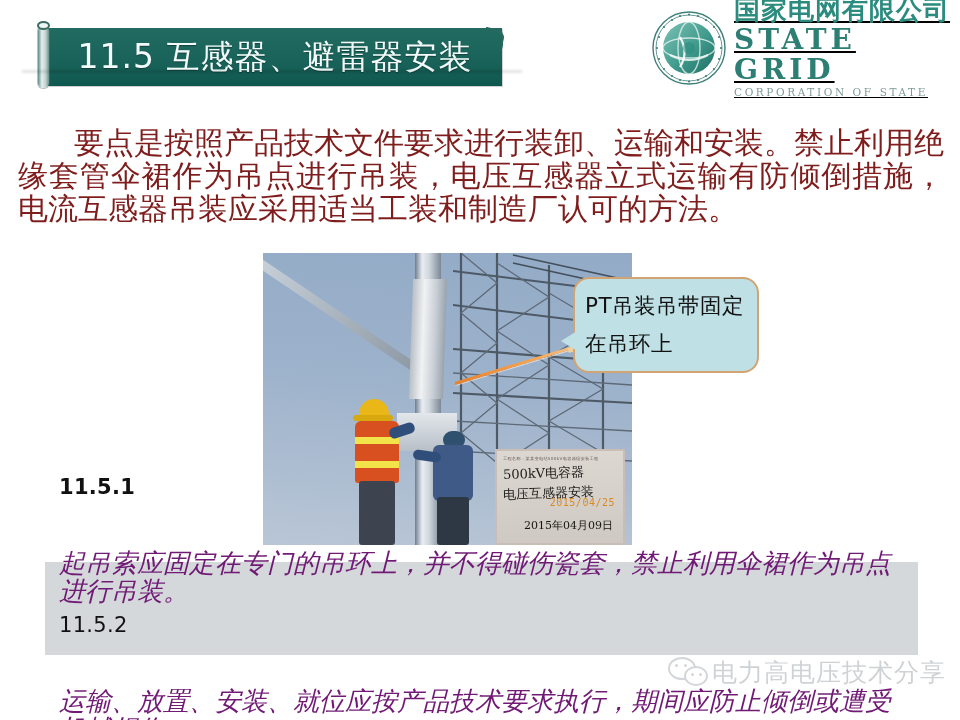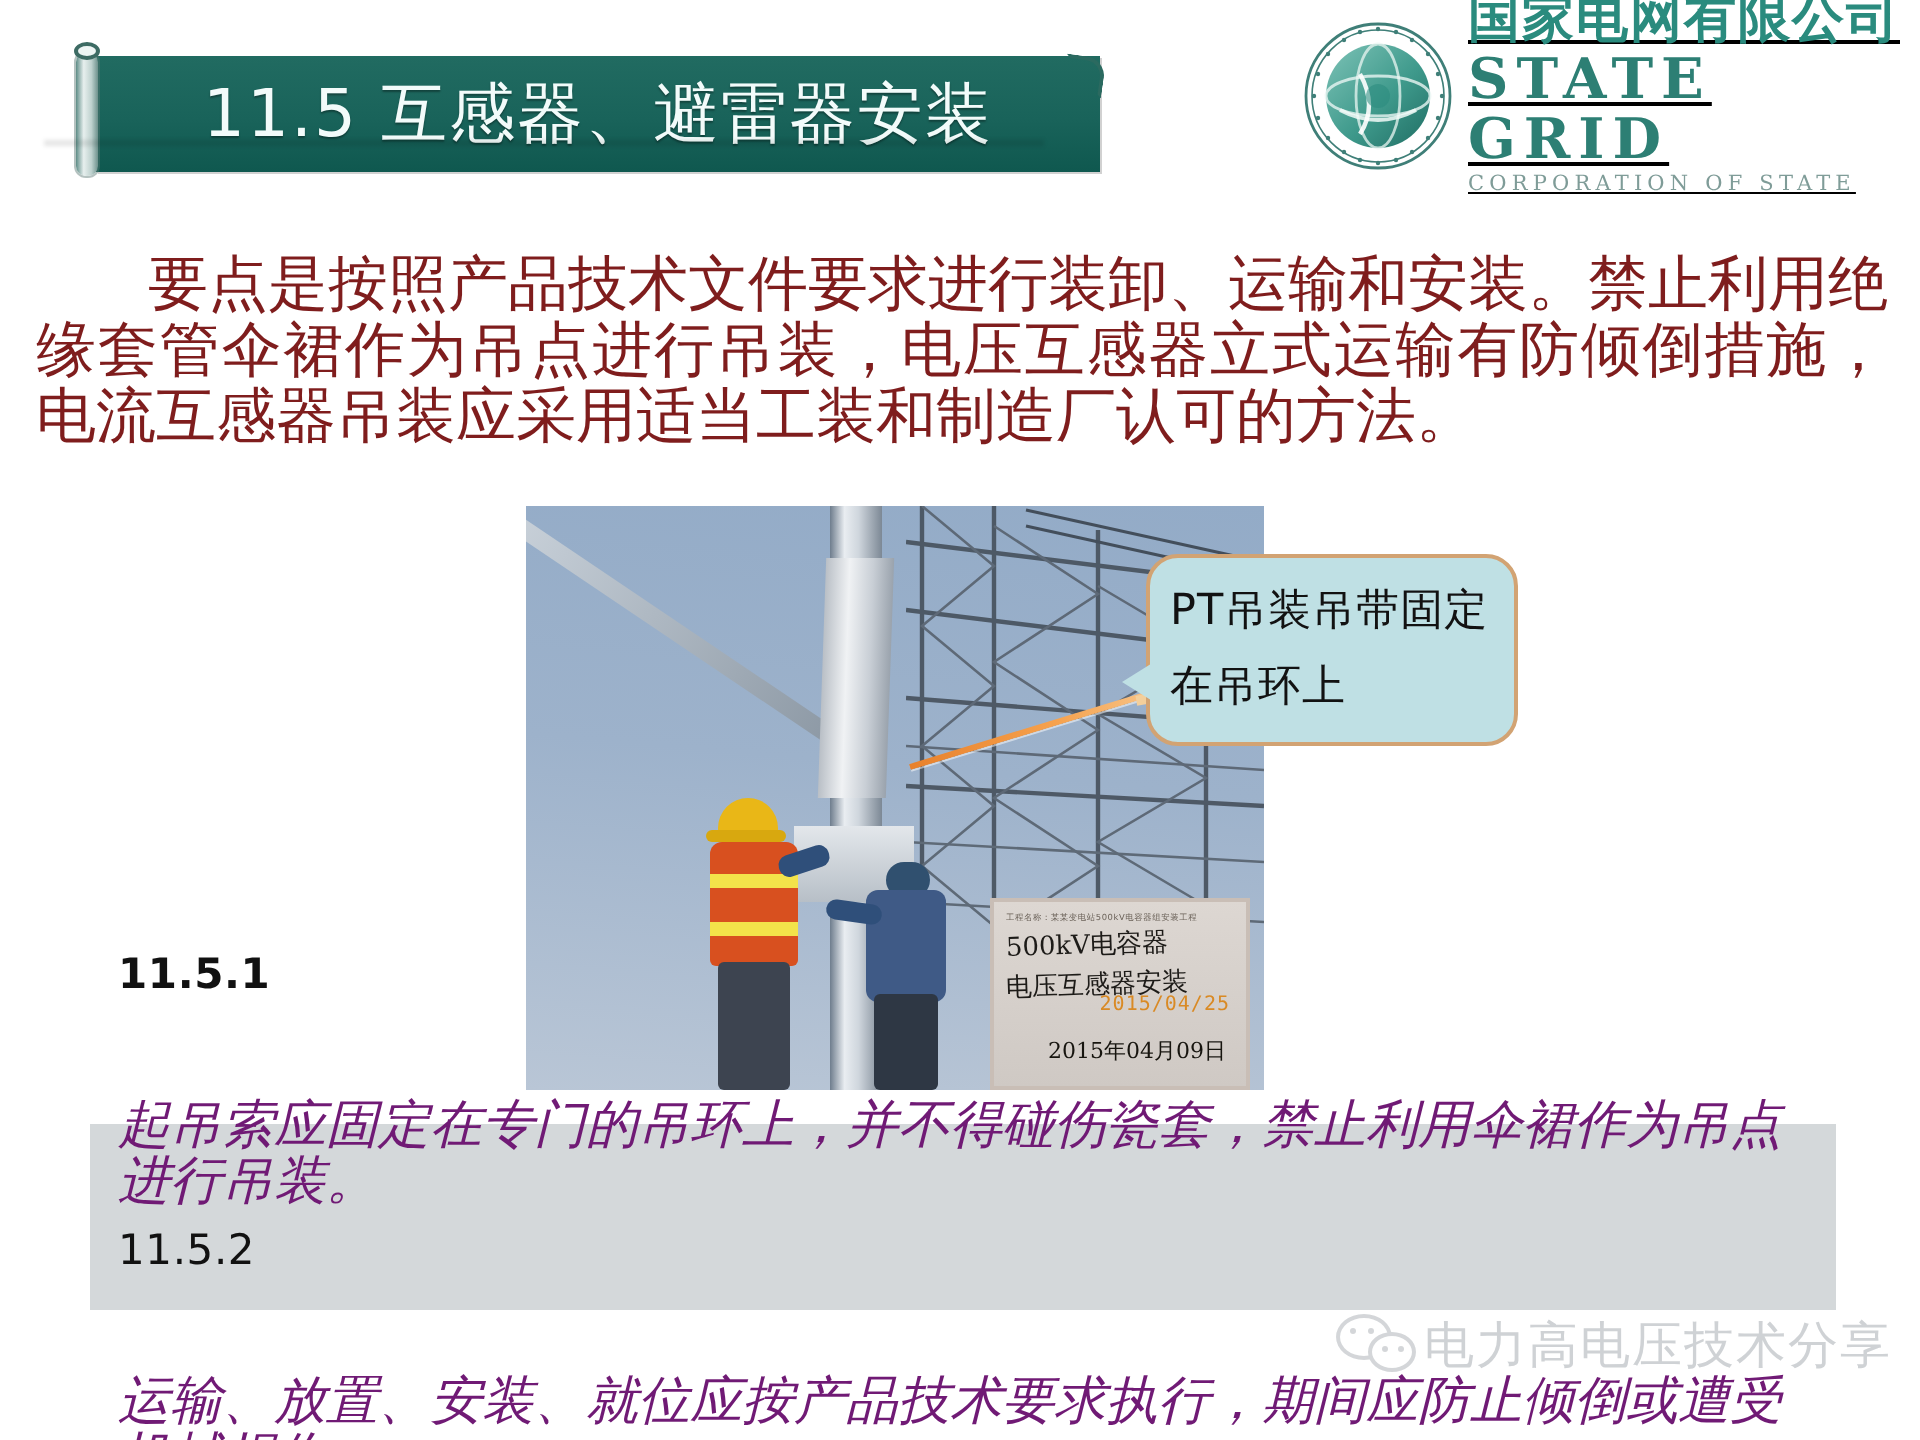--- a/index.html
+++ b/index.html
@@ -7,21 +7,21 @@
     width:960px;height:720px;overflow:hidden;
     background:#ffffff;
     font-family:"DejaVu Sans","Liberation Sans",sans-serif;
     position:relative;
   }
   .slide{position:absolute;inset:0;background:#fff;}
 
   
   .title-wrap{position:absolute;left:30px;top:18px;width:520px;height:72px;}
   .title-bar{
-    position:absolute;left:18px;top:10px;width:502px;height:58px;
+    position:absolute;left:18px;top:10px;width:454px;height:58px;
     background:linear-gradient(180deg,#216b61 0%,#19635a 55%,#0f584f 100%);
     box-shadow:1px 1px 0 rgba(0,0,0,.18);
   }
   .title-text{
     position:absolute;left:0;top:0;width:100%;height:100%;
     display:flex;align-items:center;justify-content:center;
     color:#f2fbfa;font-size:33px;letter-spacing:1px;
     text-shadow:0 1px 1px rgba(0,0,0,.35);
     white-space:nowrap;
   }

